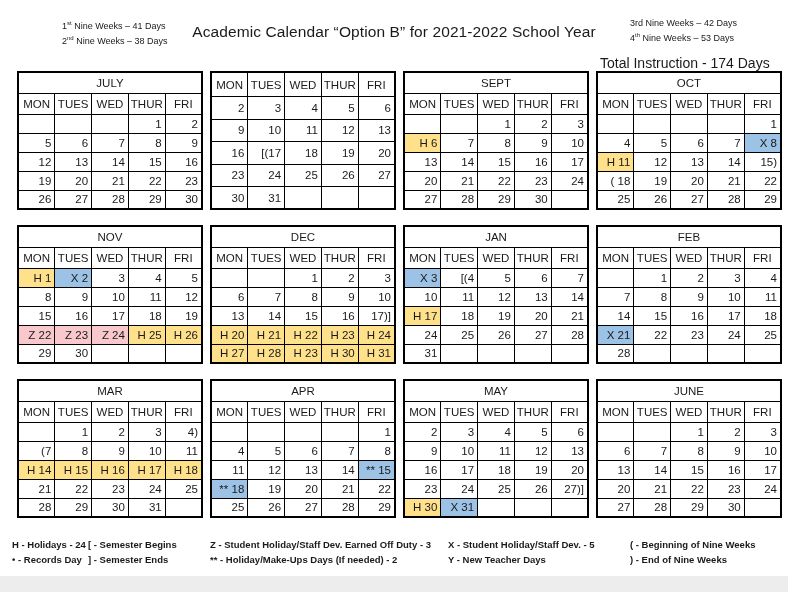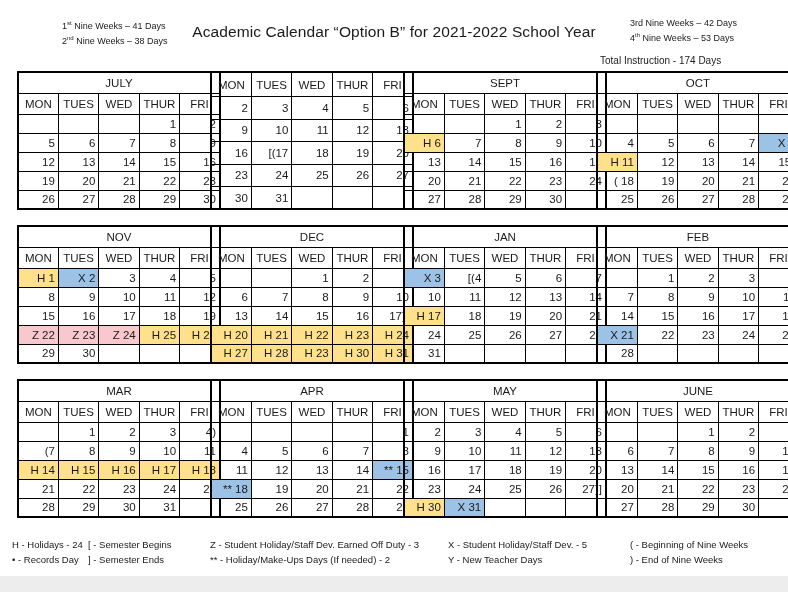--- a/index.html
+++ b/index.html
@@ -6,38 +6,38 @@
   html,body { width:788px; height:592px; background:#fff; overflow:hidden;
     font-family:"Liberation Sans", sans-serif; color:#1a1a1a; }
   #page { position:relative; width:788px; height:592px; background:#fff; }
 
   
   .hdr-left  { position:absolute; left:62px;  top:17px; font-size:9px; line-height:12px; }
   .hdr-right { position:absolute; left:630px; top:14px; font-size:9px; line-height:12px; }
   .hdr-line sup { font-size:6px; }
   .main-title { position:absolute; left:0; right:0; top:23px; text-align:center;
     font-size:15.5px; font-weight:normal; letter-spacing:.1px; }
-  .total-line { position:absolute; left:600px; top:55px; font-size:10px; }
+  .total-line { position:absolute; left:600px; top:55px; font-size:14px; }
 
   
   #calendars { position:absolute; left:17px; top:71px;
     display:grid; grid-template-columns:repeat(4,186px); column-gap:7px; row-gap:15px; }
-  table.cal { border-collapse:collapse; width:204px; table-layout:fixed; }
+  table.cal { border-collapse:collapse; width:186px; table-layout:fixed; }
   table.cal td, table.cal th { border:1px solid #000; font-weight:normal; overflow:hidden; }
   table.cal { border:2px solid #000; }
   td.mt { height:21px; text-align:center; font-size:11.5px; }
   th.dh { height:21px; text-align:center; font-size:11.5px; }
   td.dc { height:19px; text-align:right; font-size:11.5px; padding-right:3px;
     white-space:nowrap; }
   td.dc.y { background:var(--c-holiday); }
   td.dc.b { background:var(--c-staffdev); }
   td.dc.p { background:var(--c-earned);margin-left:13px; }
 
   
-  .legend div { font-size:9.5px; line-height:14.5px; white-space:nowrap; }
+  .legend div { font-size:9.5px; line-height:14.5px; white-space:nowrap;font-weight:bold; }
   .lg1 { position:absolute; left:12px;  top:538px; }
   .lg2 { position:absolute; left:88px;  top:538px; }
   .lg3 { position:absolute; left:210px; top:538px; }
   .lg4 { position:absolute; left:448px; top:538px; }
   .lg5 { position:absolute; left:630px; top:538px; }
 
   .bottom-strip { position:absolute; left:0; bottom:0; width:788px; height:16px;
     background:#ededed; }
 </style>
 </head>

